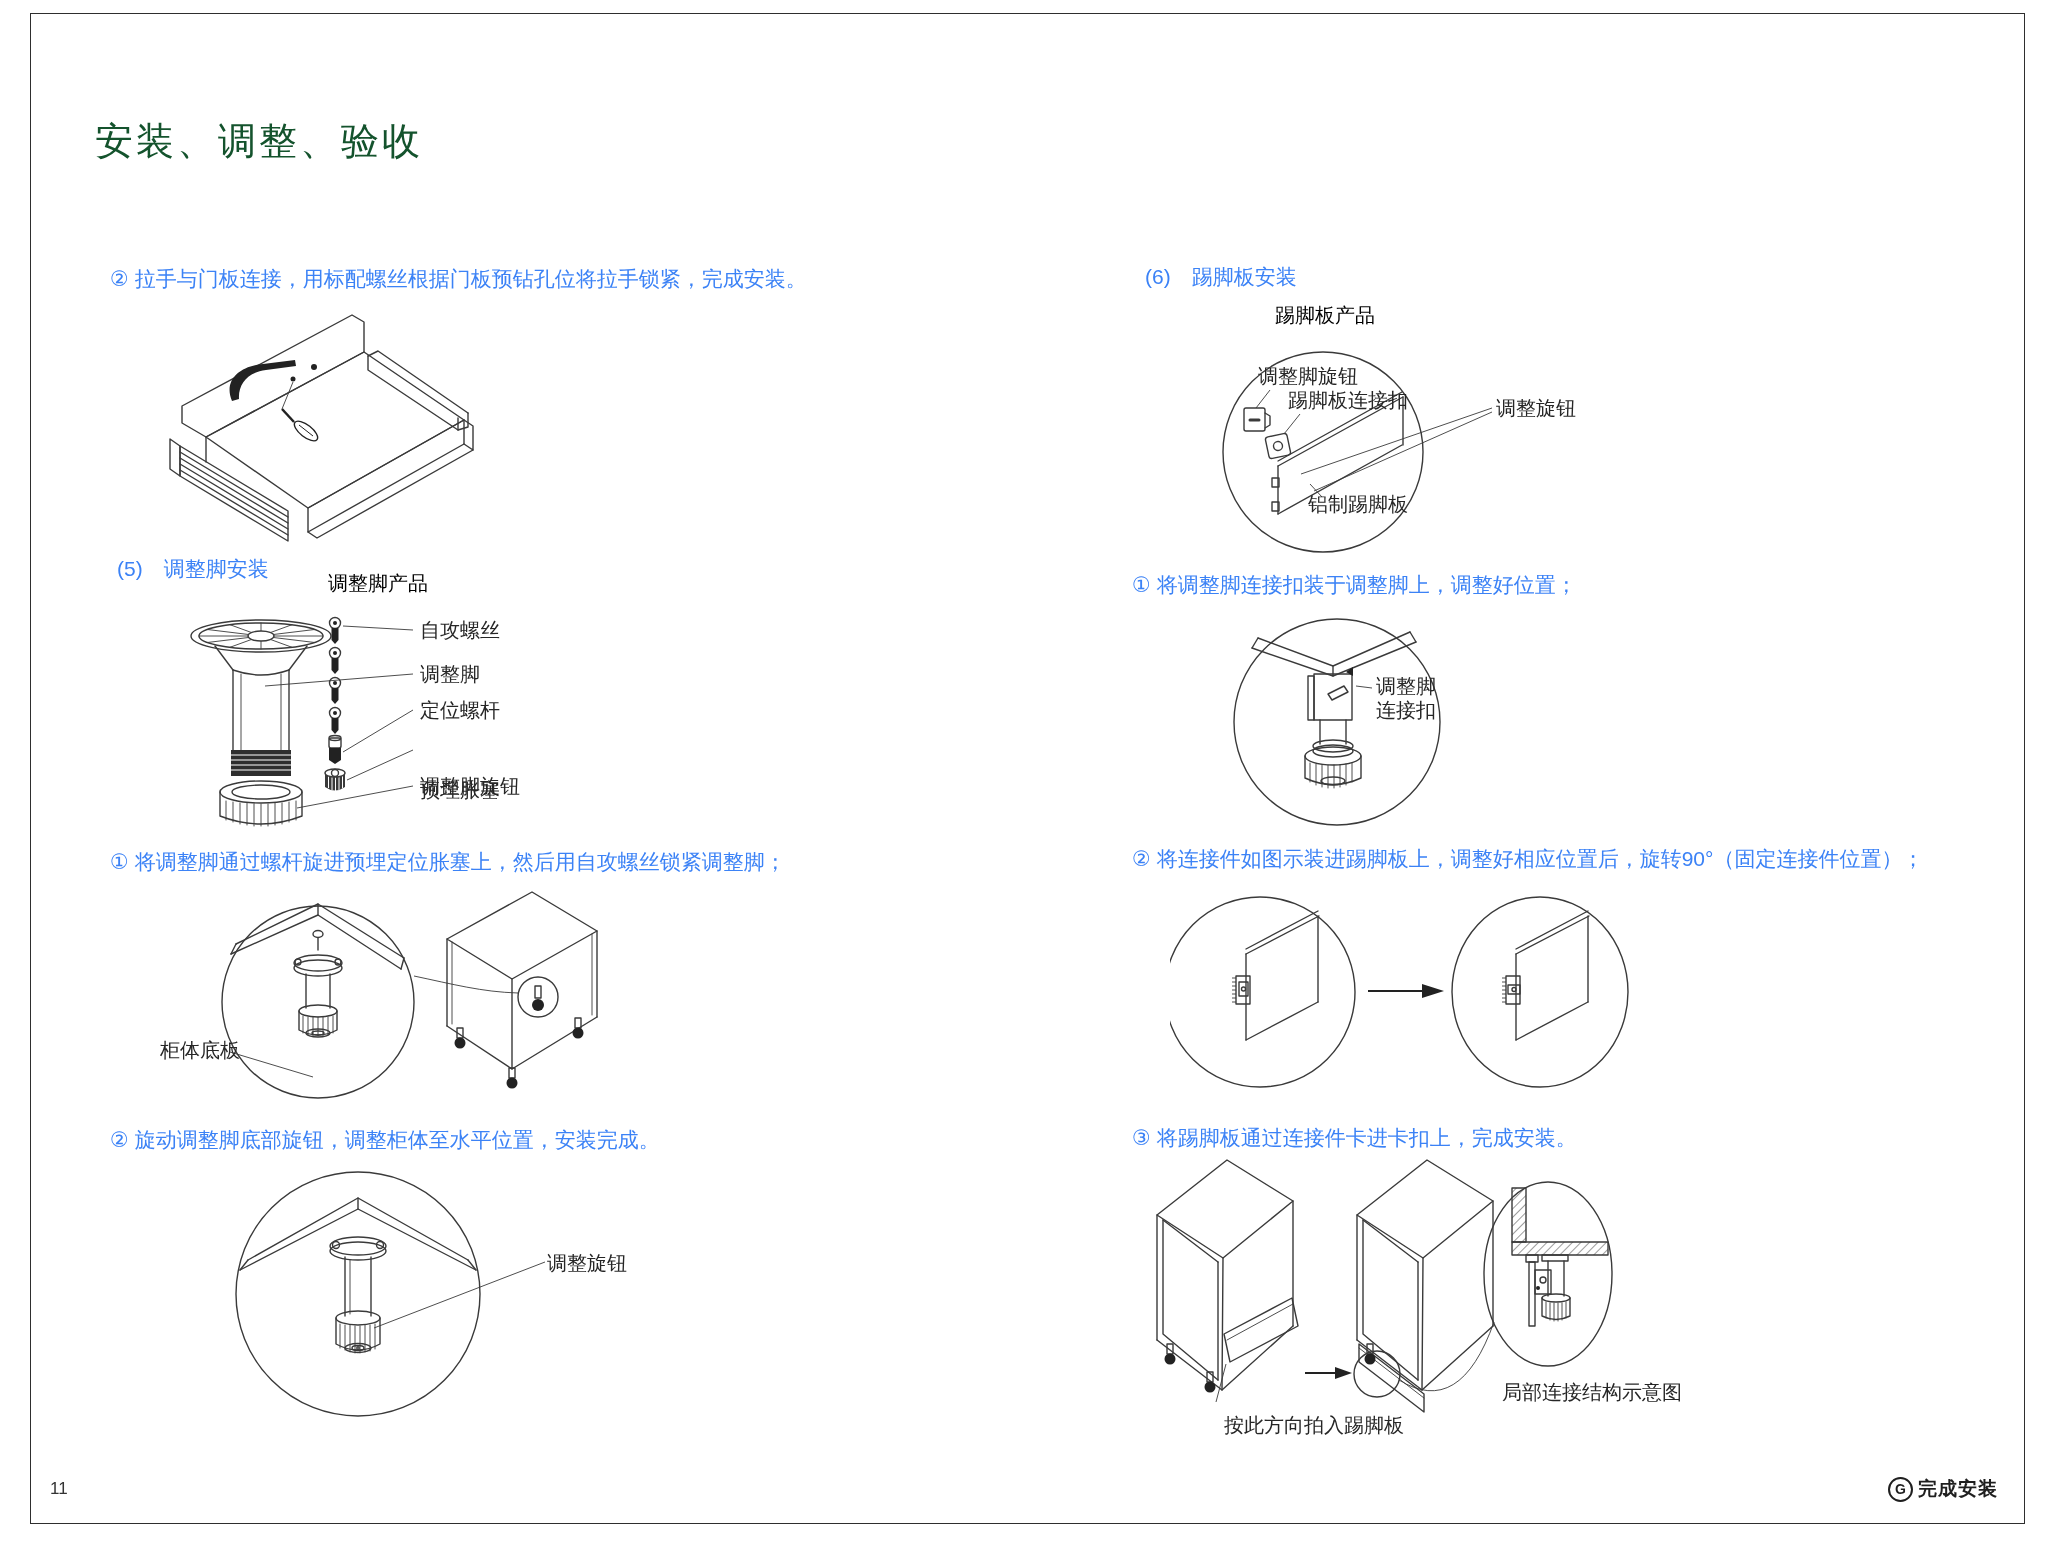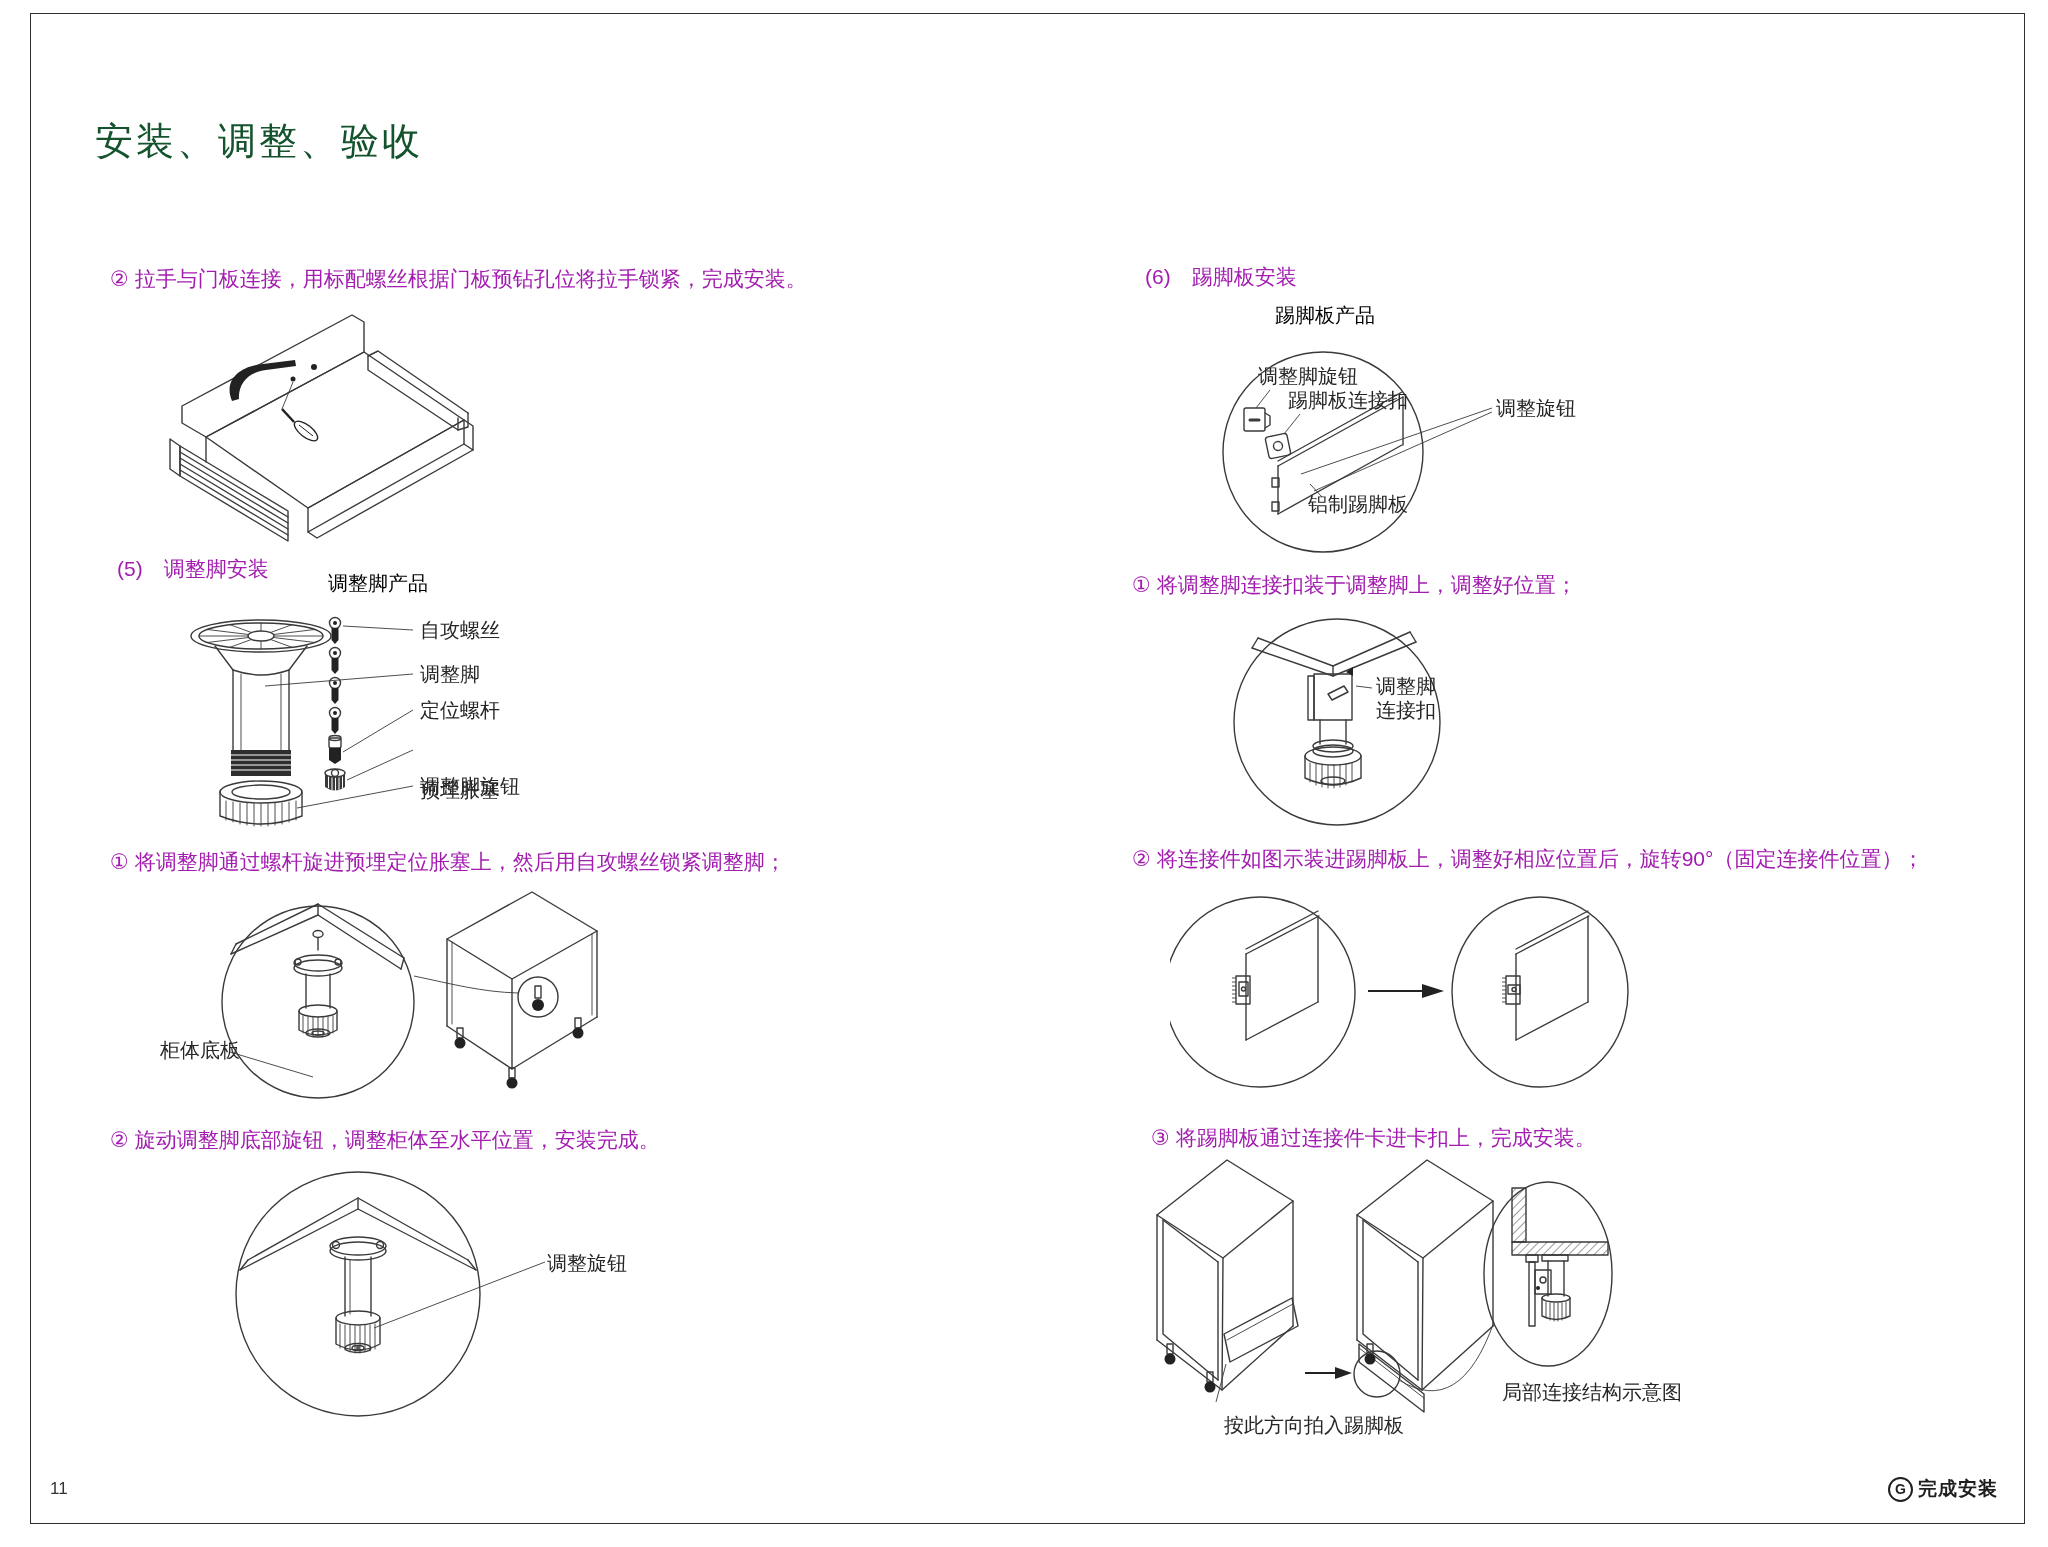--- a/index.html
+++ b/index.html
@@ -3,21 +3,21 @@
 <meta charset="utf-8">
 <style>
   html,body{margin:0;padding:0;}
   body{
     width:2048px;height:1547px;position:relative;background:#ffffff;
     font-family:"Liberation Sans","DejaVu Sans",sans-serif;color:#262626;
     overflow:hidden;
   }
   .frame{position:absolute;left:30px;top:13px;width:1993px;height:1509px;border:1px solid #2e2e2e;}
   .title{position:absolute;font-size:38px;letter-spacing:3px;line-height:1;color:#14532d;}
-  .step{position:absolute;font-size:21px;line-height:1.25;white-space:nowrap;color:#a21caf;}
+  .step{position:absolute;font-size:21px;line-height:1.25;white-space:nowrap;color:#3b82f6;}
   .cap{position:absolute;font-size:20px;line-height:1;white-space:nowrap;color:#000000;}
   .lbl{position:absolute;font-size:20px;line-height:1;white-space:nowrap;color:#262626;}
   .fig{position:absolute;}
   .pagenum{position:absolute;font-size:17px;color:#333;}
   .brand{position:absolute;display:flex;align-items:center;gap:5px;}
   .brand-g{width:21px;height:21px;border:2px solid #1f1f1f;border-radius:50%;
     display:inline-flex;align-items:center;justify-content:center;
     font-size:14px;font-weight:bold;color:#1f1f1f;}
   .brand-name{font-size:19px;font-weight:bold;letter-spacing:1px;color:#1f1f1f;}
   svg{display:block;}
@@ -379,21 +379,21 @@
     <line x1="332" y1="86" x2="336" y2="86"></line>
       <line x1="332" y1="90" x2="336" y2="90"></line>
     <line x1="332" y1="94" x2="336" y2="94"></line>
       <line x1="332" y1="98" x2="336" y2="98"></line>
     <line x1="332" y1="102" x2="336" y2="102"></line>
       <line x1="332" y1="106" x2="336" y2="106"></line>
     <line x1="332" y1="110" x2="336" y2="110"></line>
   </g>
 </svg>
 
-<div class="step" style="left:1132px;top:1125px;margin-left:19px;">③ 将踢脚板通过连接件卡进卡扣上，完成安装。</div>
+<div class="step" style="left:1132px;top:1125px;">③ 将踢脚板通过连接件卡进卡扣上，完成安装。</div>
 
 <svg class="fig" style="left:1130px;top:1158px;" width="790" height="290" viewBox="0 0 790 290">
   <defs>
     <pattern id="hatch" width="6" height="6" patternUnits="userSpaceOnUse" patternTransform="rotate(45)">
       <line x1="0" y1="0" x2="0" y2="6" stroke="#3a3a3a" stroke-width="1"></line>
     </pattern>
   </defs>
 
   <g class="ln">
     <polygon points="27,57 97,2 163,43 93,100"></polygon>

